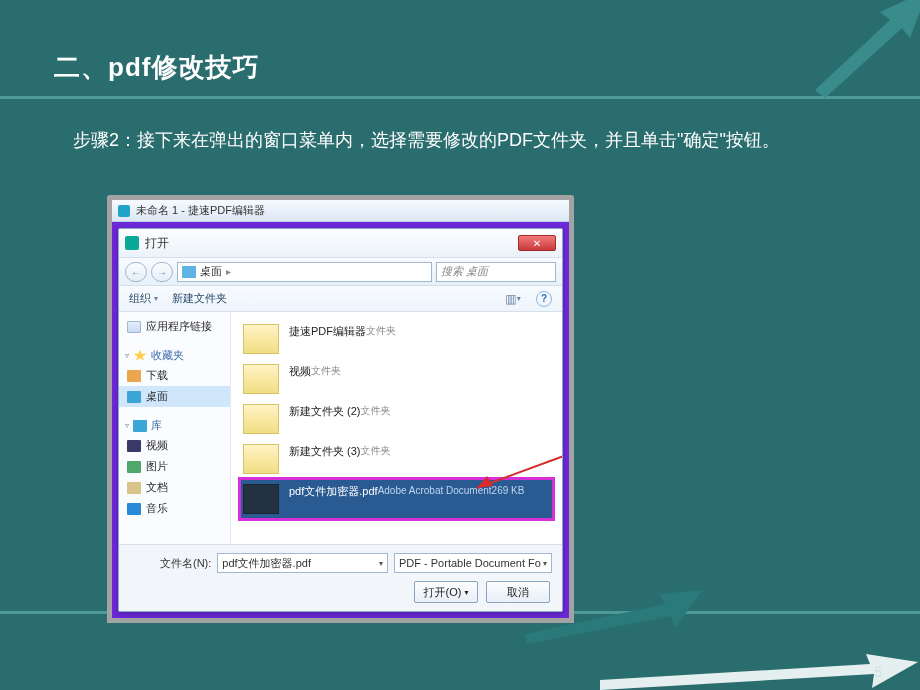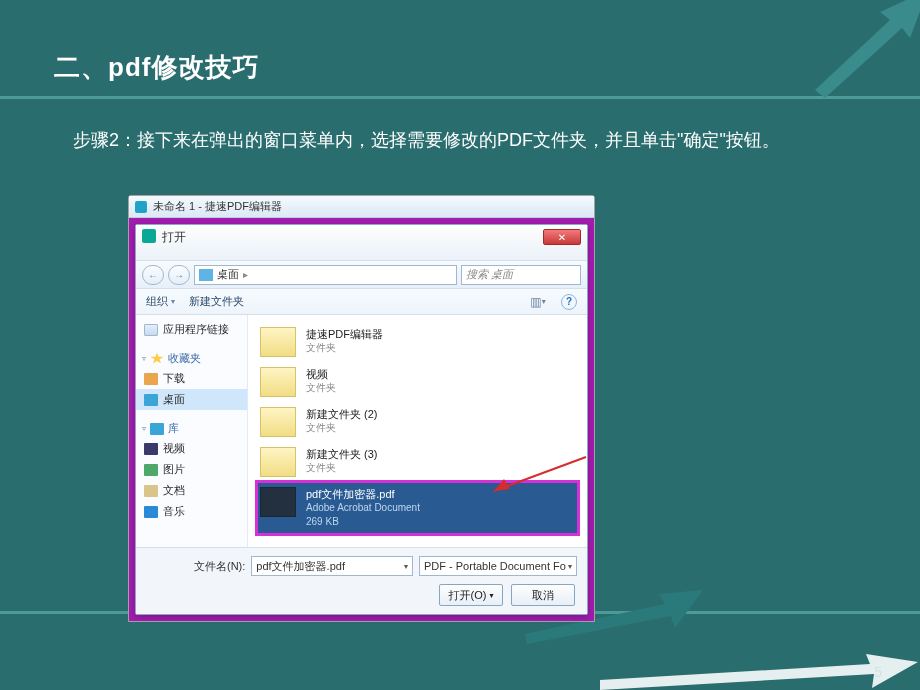--- a/index.html
+++ b/index.html
@@ -11,28 +11,28 @@
   .arrow{position:absolute}
   .arrow svg{display:block}
   .arrow-tr{top:-10px;right:-10px}
   .arrow-br1{bottom:38px;right:215px}
   .arrow-br2{bottom:-6px;right:0}
   .hrline{position:absolute;left:0;right:0;height:3px;background:#4e9a9a}
   .hrline.top{top:96px}
   .hrline.bot{bottom:76px}
 
   
-  .win{position:absolute;left:128px;top:195px;width:467px;background:#a21caf;border:1px solid #a3a3a3;border-radius:3px 3px 0 0;font-size:11px;color:#333}
+  .win{position:absolute;left:107px;top:195px;width:467px;background:#6d28d9;border:5px solid #a3a3a3;border-radius:3px 3px 0 0;font-size:11px;color:#333}
   .win *{font-family:Tahoma,"Segoe UI",sans-serif}
   .titlebar{height:22px;background:linear-gradient(#f5faff,#dce8f4);display:flex;align-items:center;padding:0 6px;border-bottom:1px solid #bcd0e4}
   .titlebar .ticon{width:12px;height:12px;background:#1fa3c6;border-radius:2px;margin-right:6px}
   .titlebar .ttext{flex:1;color:#333;font-size:11px}
 
   .dlg{margin:6px;background:#fff;border:1px solid #8ba8c7;box-shadow:0 2px 6px rgba(0,0,0,.25);border-radius:2px}
-  .dlg-title{height:36px;display:flex;gap:6px;padding:4px 6px;background:linear-gradient(#fdfdfd,#ecf2f9);border-bottom:1px solid #d6e0ea}
+  .dlg-title{height:15px;display:flex;align-items:center;gap:6px;padding:14px 6px;background:linear-gradient(#fdfdfd,#ecf2f9);border-bottom:1px solid #d6e0ea}
   .dlg-title .dicon{width:14px;height:14px;background:#0aa896;border-radius:2px}
   .dlg-title .dtext{flex:1;font-size:12px;color:#333}
   .dlg-title .hc{width:38px;height:16px;background:linear-gradient(#f47a7a,#c83a3a);border:1px solid #a32a2a;border-radius:2px;display:flex;align-items:center;justify-content:center;color:#fff;font-size:10px}
 
   .navrow{height:28px;background:linear-gradient(#f7fbff,#e7eff8);border-bottom:1px solid #d6e0ea;display:flex;align-items:center;gap:4px;padding:0 6px}
   .navbtn{width:22px;height:20px;border:1px solid #9fb8d0;border-radius:10px;display:flex;align-items:center;justify-content:center;background:linear-gradient(#fafdff,#e4eef8);color:#5b7a99;font-size:10px}
   .addrbar{flex:1;height:20px;border:1px solid #9fb8d0;background:#fff;display:flex;align-items:center;padding:0 4px;gap:4px}
   .addrbar .ficon{width:14px;height:12px;background:#5fb4e6}
   .addrbar .sep{color:#888;font-size:10px}
   .addrbar .atext{font-size:11px;color:#333}
@@ -60,21 +60,21 @@
   .ic-lib{background:#3aa6d8}
   .ic-vid{background:#3a3a6a}
   .ic-pic{background:#4fa86a}
   .ic-doc{background:#d9c48a}
   .ic-mus{background:#2a8ad8}
 
   .files{flex:1;background:#fff;position:relative;padding:8px 10px 4px;overflow:hidden}
   .fitem{display:flex;align-items:flex-start;gap:10px;padding:4px 2px;margin-bottom:2px}
   .thumb{width:36px;height:30px;background:#f4e7a8;border:1px solid #d9c97a;display:flex;align-items:center;justify-content:center}
   .thumb.fld{background:linear-gradient(#fff4c4,#f1dd84);border:1px solid #d8c268}
-  .finf{display:flex;flex-direction:column;line-height:14px}
+  .finf{display:flex;flex-direction:row;line-height:14px}
   .fname{font-size:11px;color:#222}
   .fmeta{font-size:10px;color:#888}
   .fitem.sel{outline:3px solid #d730d7;outline-offset:0;background:#2a5a92}
   .fitem.sel .fname{color:#fff}
   .fitem.sel .fmeta{color:#bcd6ef}
   .thumb.pdf{background:#223040;border:1px solid #1a2634}
   .callout{position:absolute;right:-2px;top:124px;width:104px;font-size:11px;color:#d62c2c;line-height:14px}
   .arrowline{position:absolute;left:242px;top:140px}
 
   .footer{border-top:1px solid #d6e0ea;padding:8px 10px;display:flex;flex-direction:column;gap:8px;background:#f2f6fb}
@@ -244,21 +244,21 @@
           <svg width="100" height="40">
               <line x1="96" y1="2" x2="4" y2="36" stroke="#d62c2c" stroke-width="2"></line>
               <polygon points="4,36 14,24 20,34" fill="#d62c2c"></polygon>
             </svg>
         </div>
       </div>
     </div>
 
     <div class="footer">
       <div class="fr">
-        <span class="lbl" style="margin-left:48px">文件名(N):</span>
+        <span class="lbl" style="margin-left:31px">文件名(N):</span>
         <div class="combo" style="flex:1">
             <span>pdf文件加密器.pdf</span>
             <span class="car">▾</span>
           </div>
         <div class="combo" style="width:158px">
             <span>PDF - Portable Document Fo</span>
             <span class="car">▾</span>
           </div>
       </div>
       <div class="fr" style="justify-content:flex-end;gap:8px;padding-right:2px">

